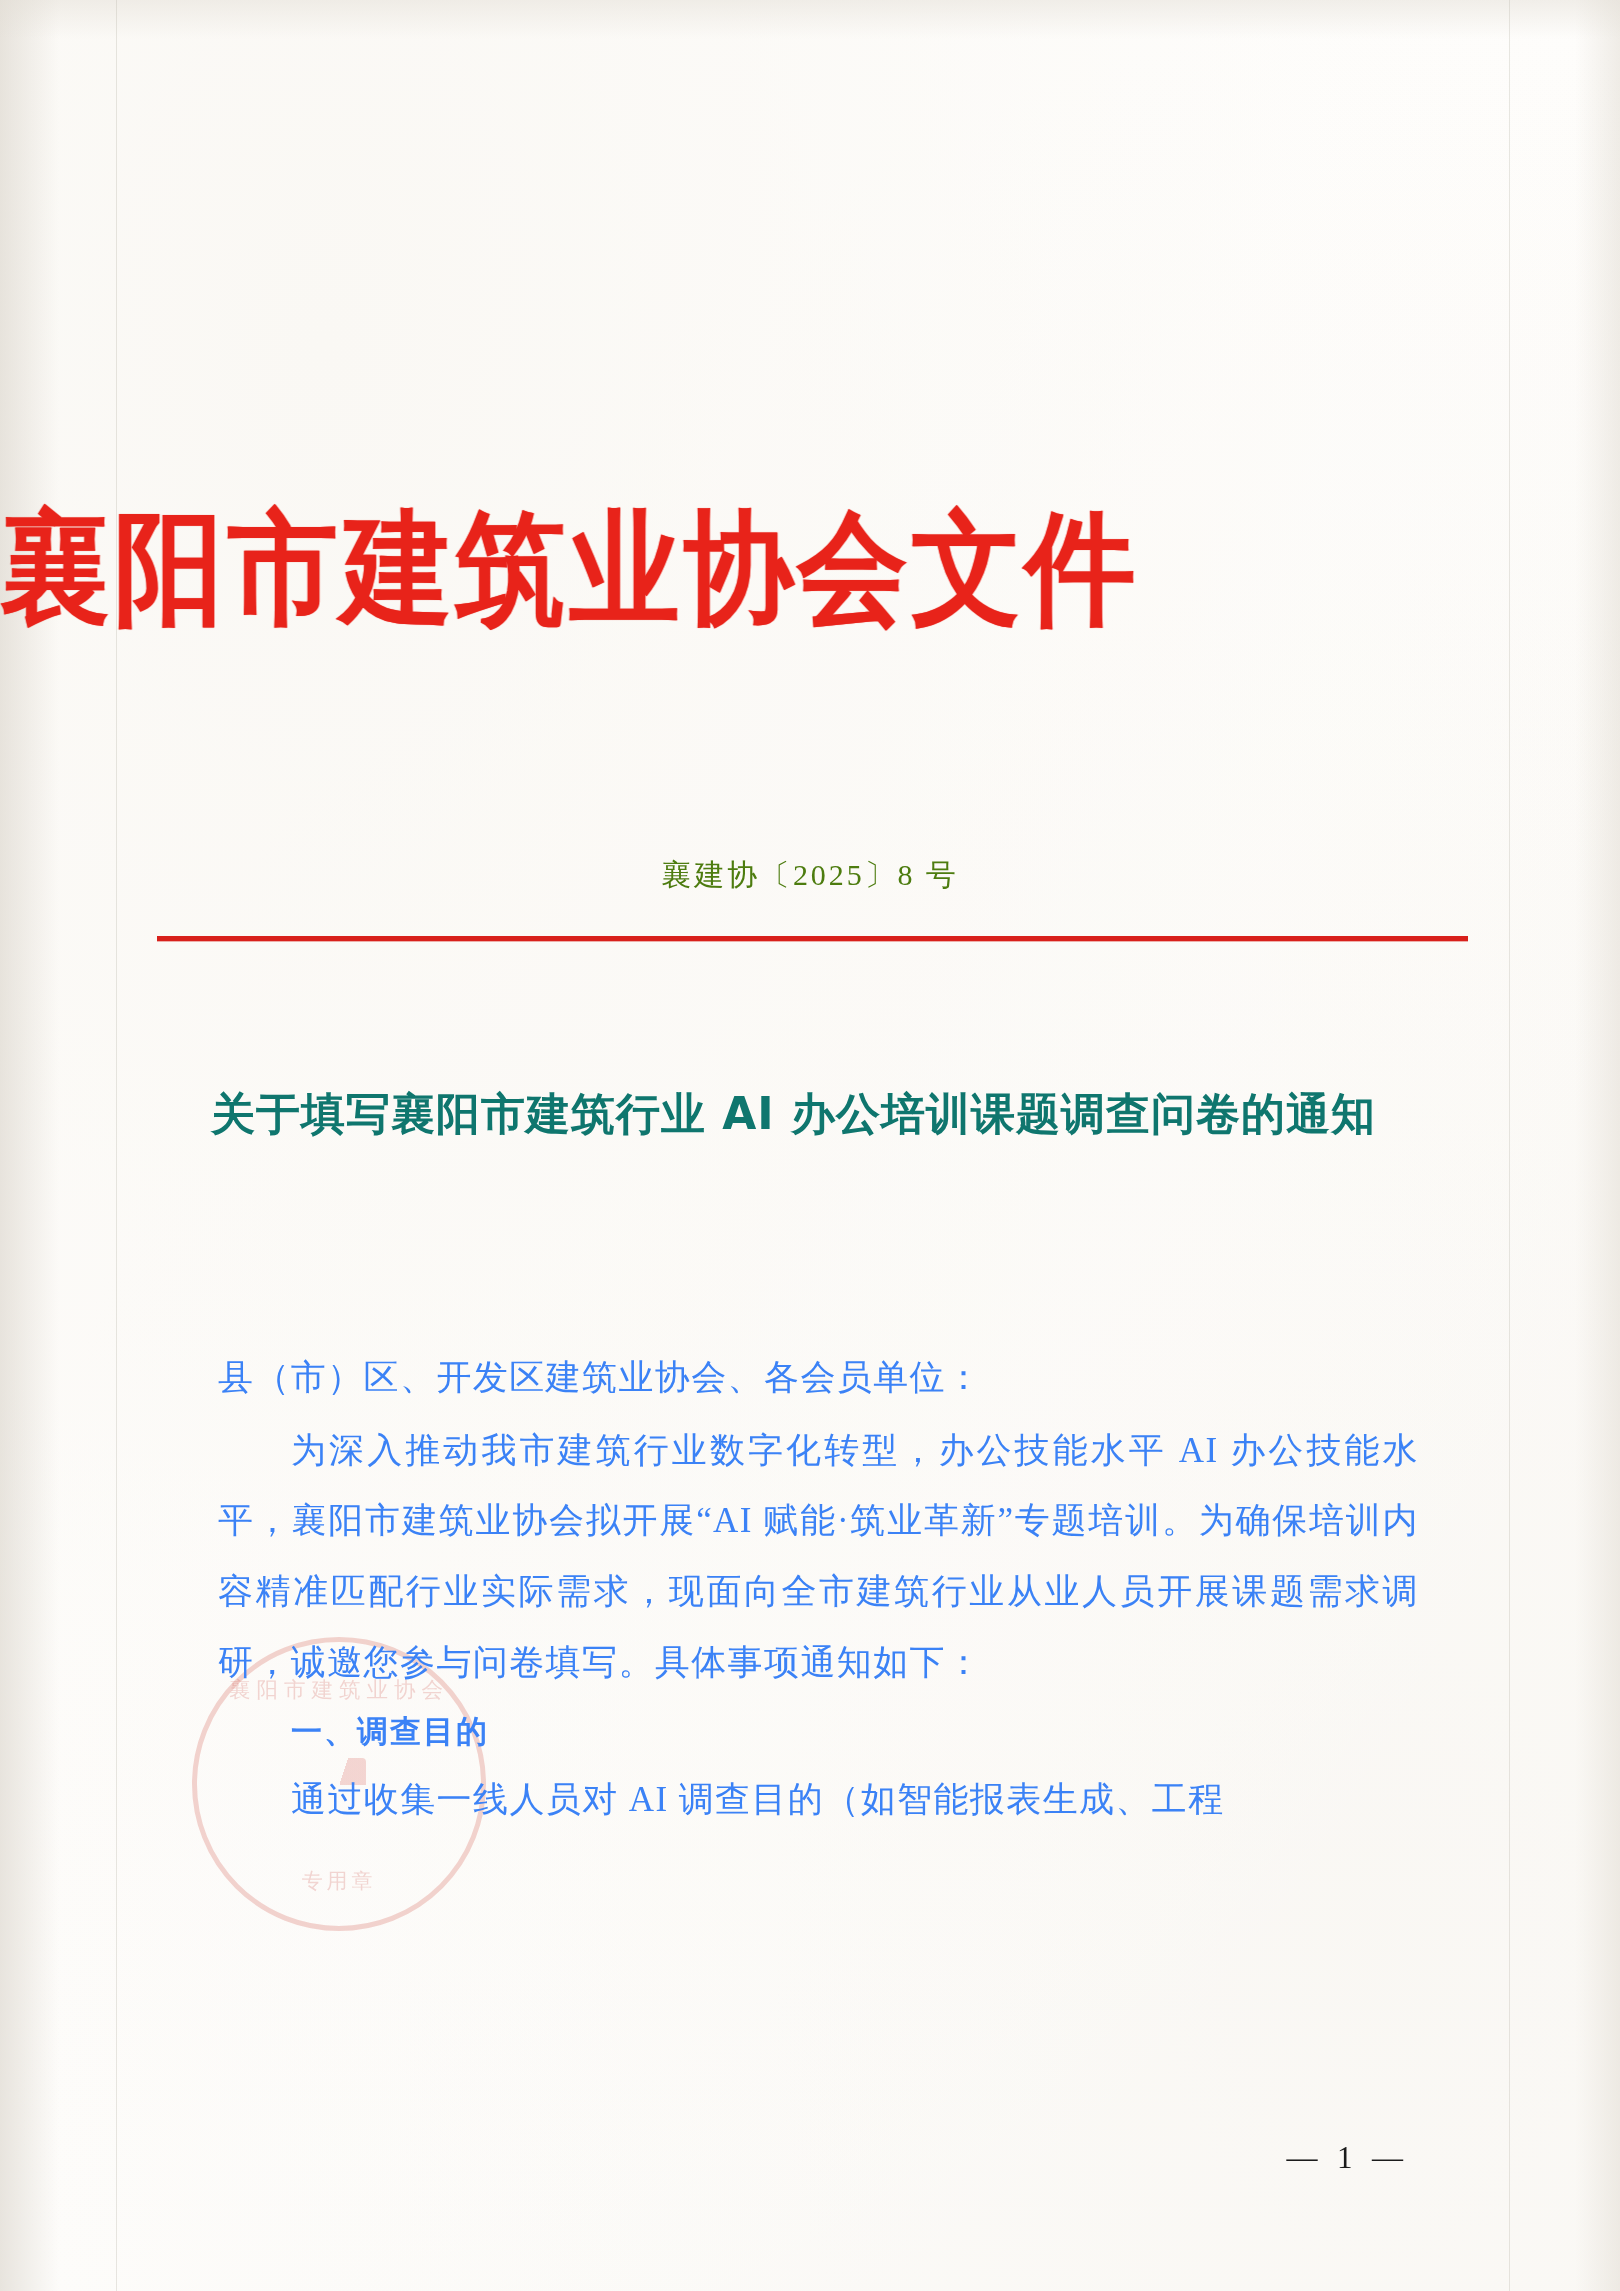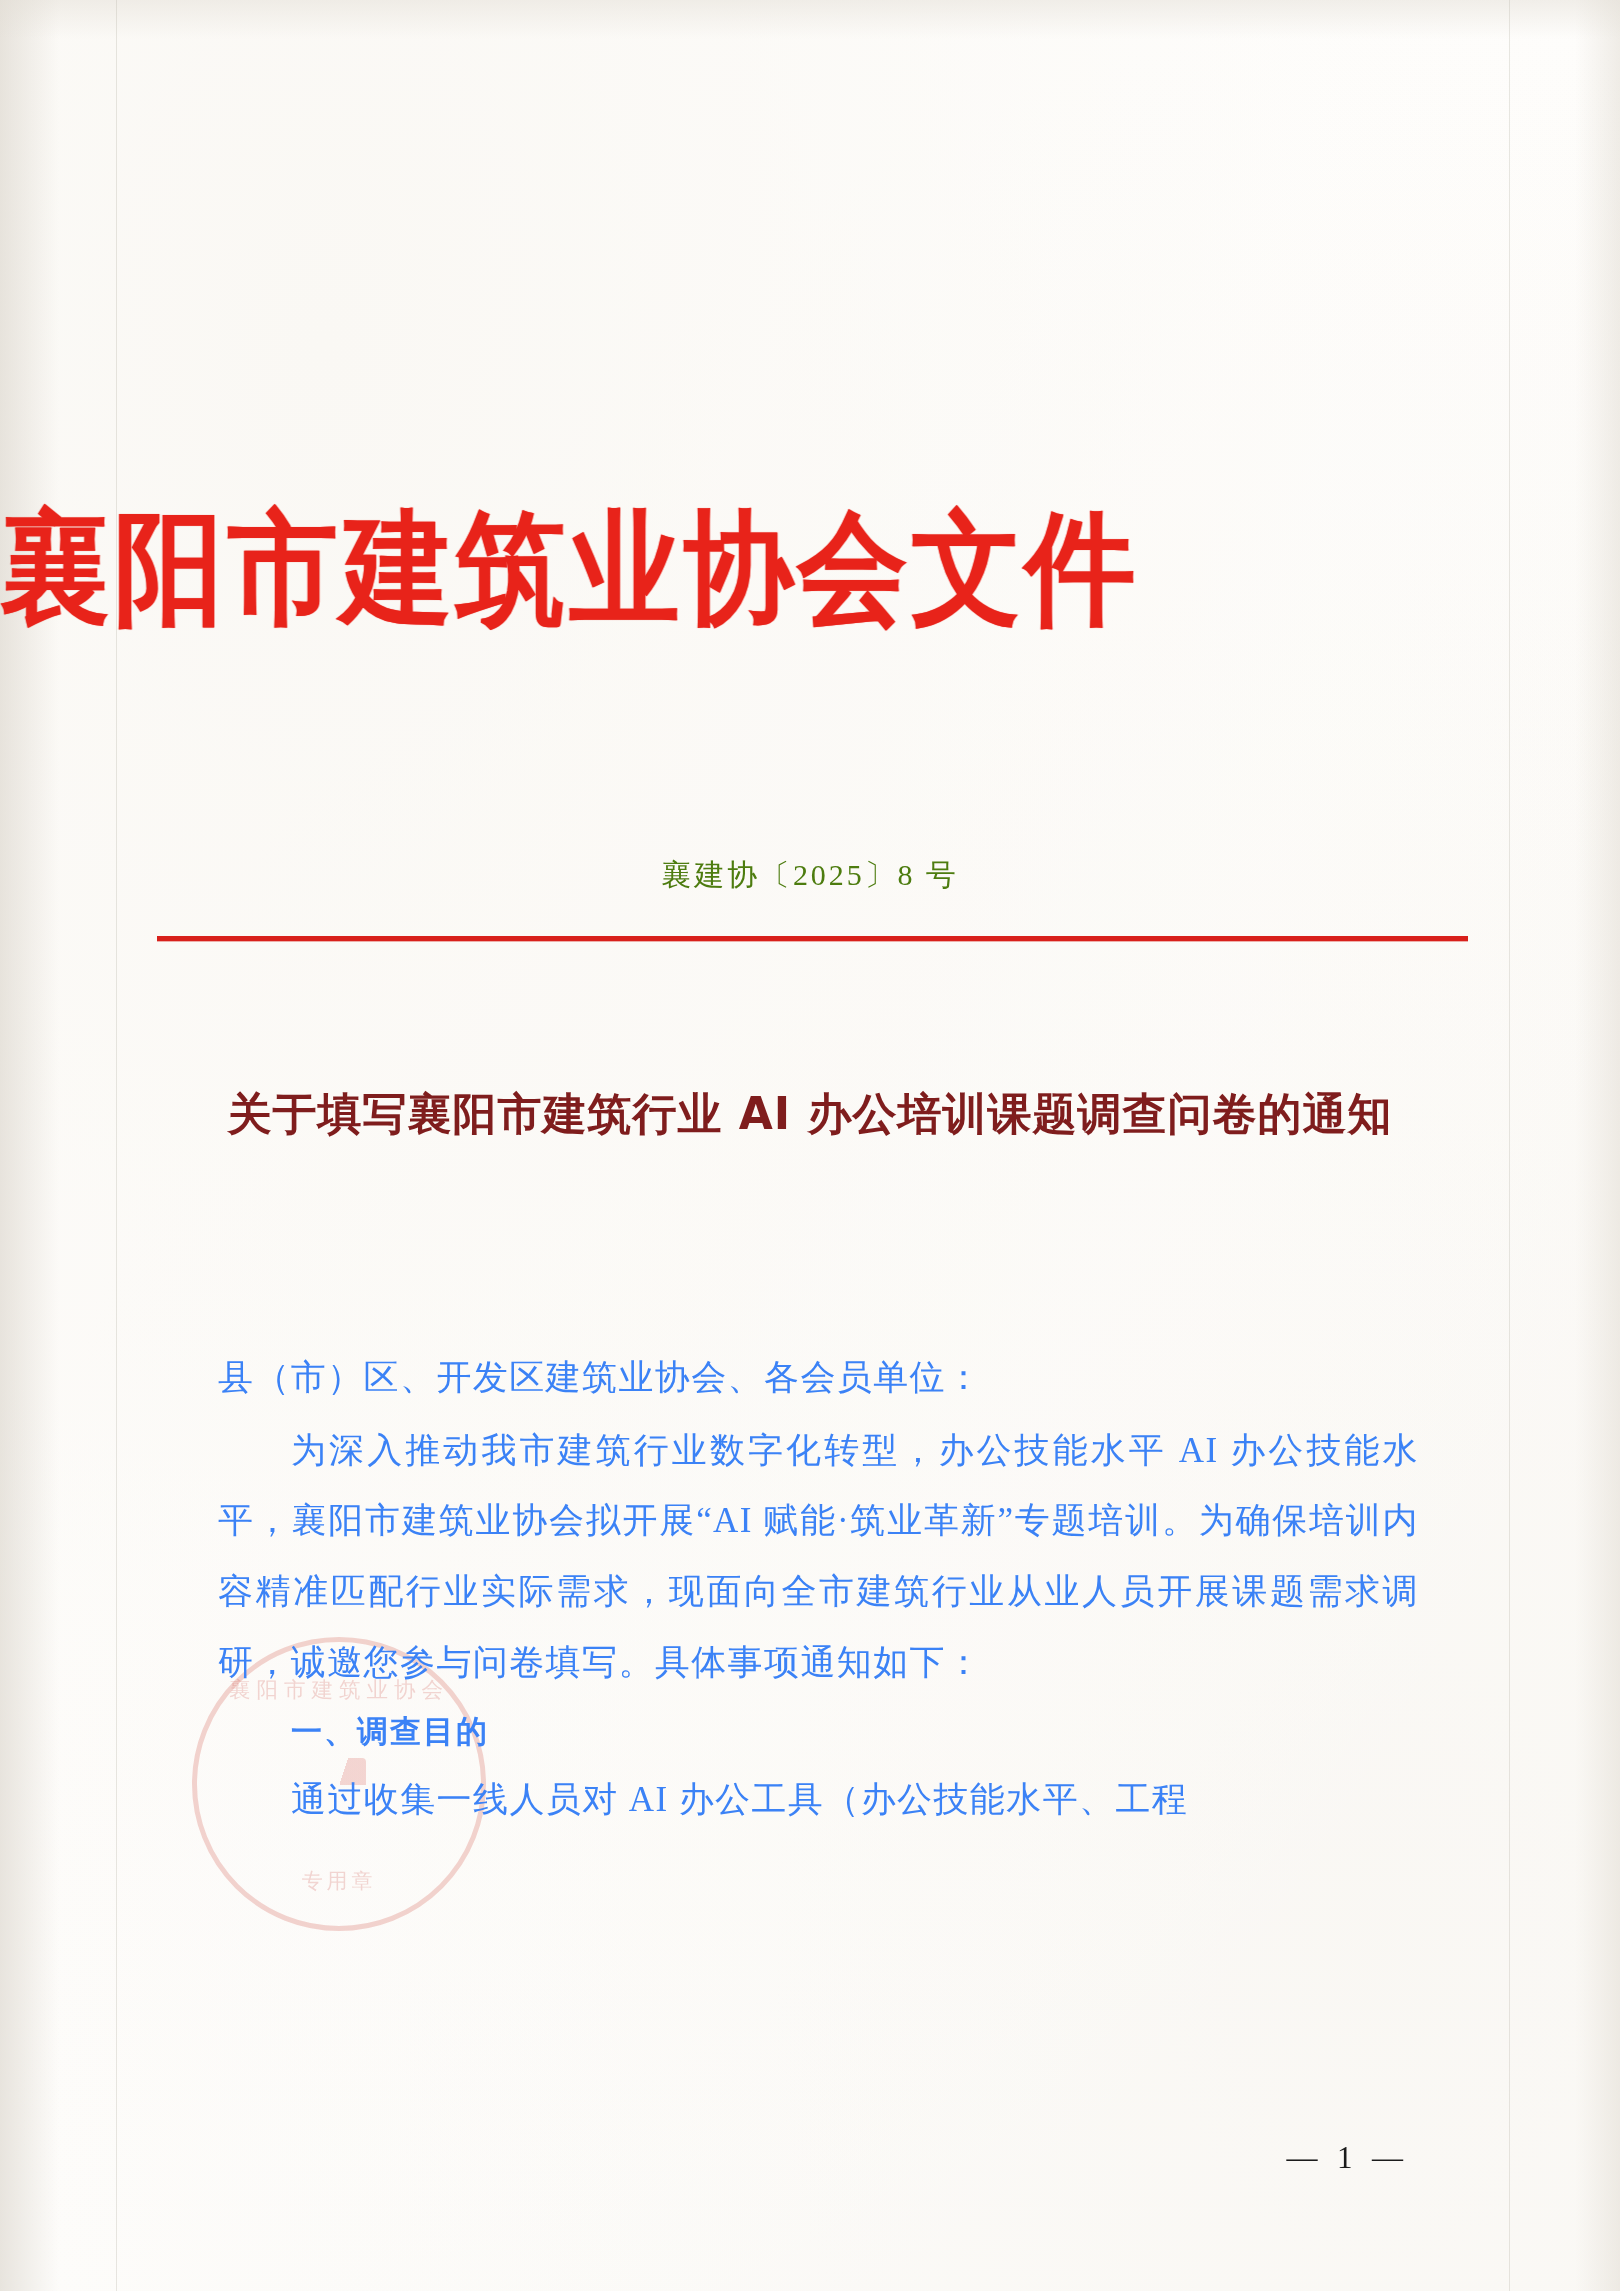--- a/index.html
+++ b/index.html
@@ -98,26 +98,26 @@
     background: #d8201b;
     box-shadow: 0 1px 0 rgba(216,32,27,0.35);
   }
 
   
   .doc-title {
     position: absolute;
     top: 1083px;
     left: 211px;
     right: 211px;
-    text-align: center;
+    text-align: left;
     font-family: "DejaVu Sans", "Liberation Sans", sans-serif;
     font-weight: 700;
     font-size: 44px;
     line-height: 1.42;
-    color: #7f1d1d;
+    color: #0f766e;
     letter-spacing: 1px;
   }
 
   
   .body-block {
     position: absolute;
     top: 1343px;
     left: 218px;
     right: 201px;
   }
@@ -223,20 +223,20 @@
 
     <div class="seal">
       <div class="seal-text-top">襄阳市建筑业协会</div>
       <div class="seal-text-bottom">专用章</div>
     </div>
 
     <div class="body-block">
       <p class="para">县（市）区、开发区建筑业协会、各会员单位：</p>
       <p class="para indent">为深入推动我市建筑行业数字化转型，办公技能水平 AI 办公技能水平，襄阳市建筑业协会拟开展“AI 赋能·筑业革新”专题培训。为确保培训内容精准匹配行业实际需求，现面向全市建筑行业从业人员开展课题需求调研，诚邀您参与问卷填写。具体事项通知如下：</p>
       <p class="para heading">一、调查目的</p>
-      <p class="para indent">通过收集一线人员对 AI 办公工具（办公技能水平、工程</p>
+      <p class="para indent">通过收集一线人员对 AI 调查目的（如智能报表生成、工程</p>
     </div>
 
     <div class="page-number">— 1 —</div>
 
   </div>
 </div>
 
 
 </body></html>

